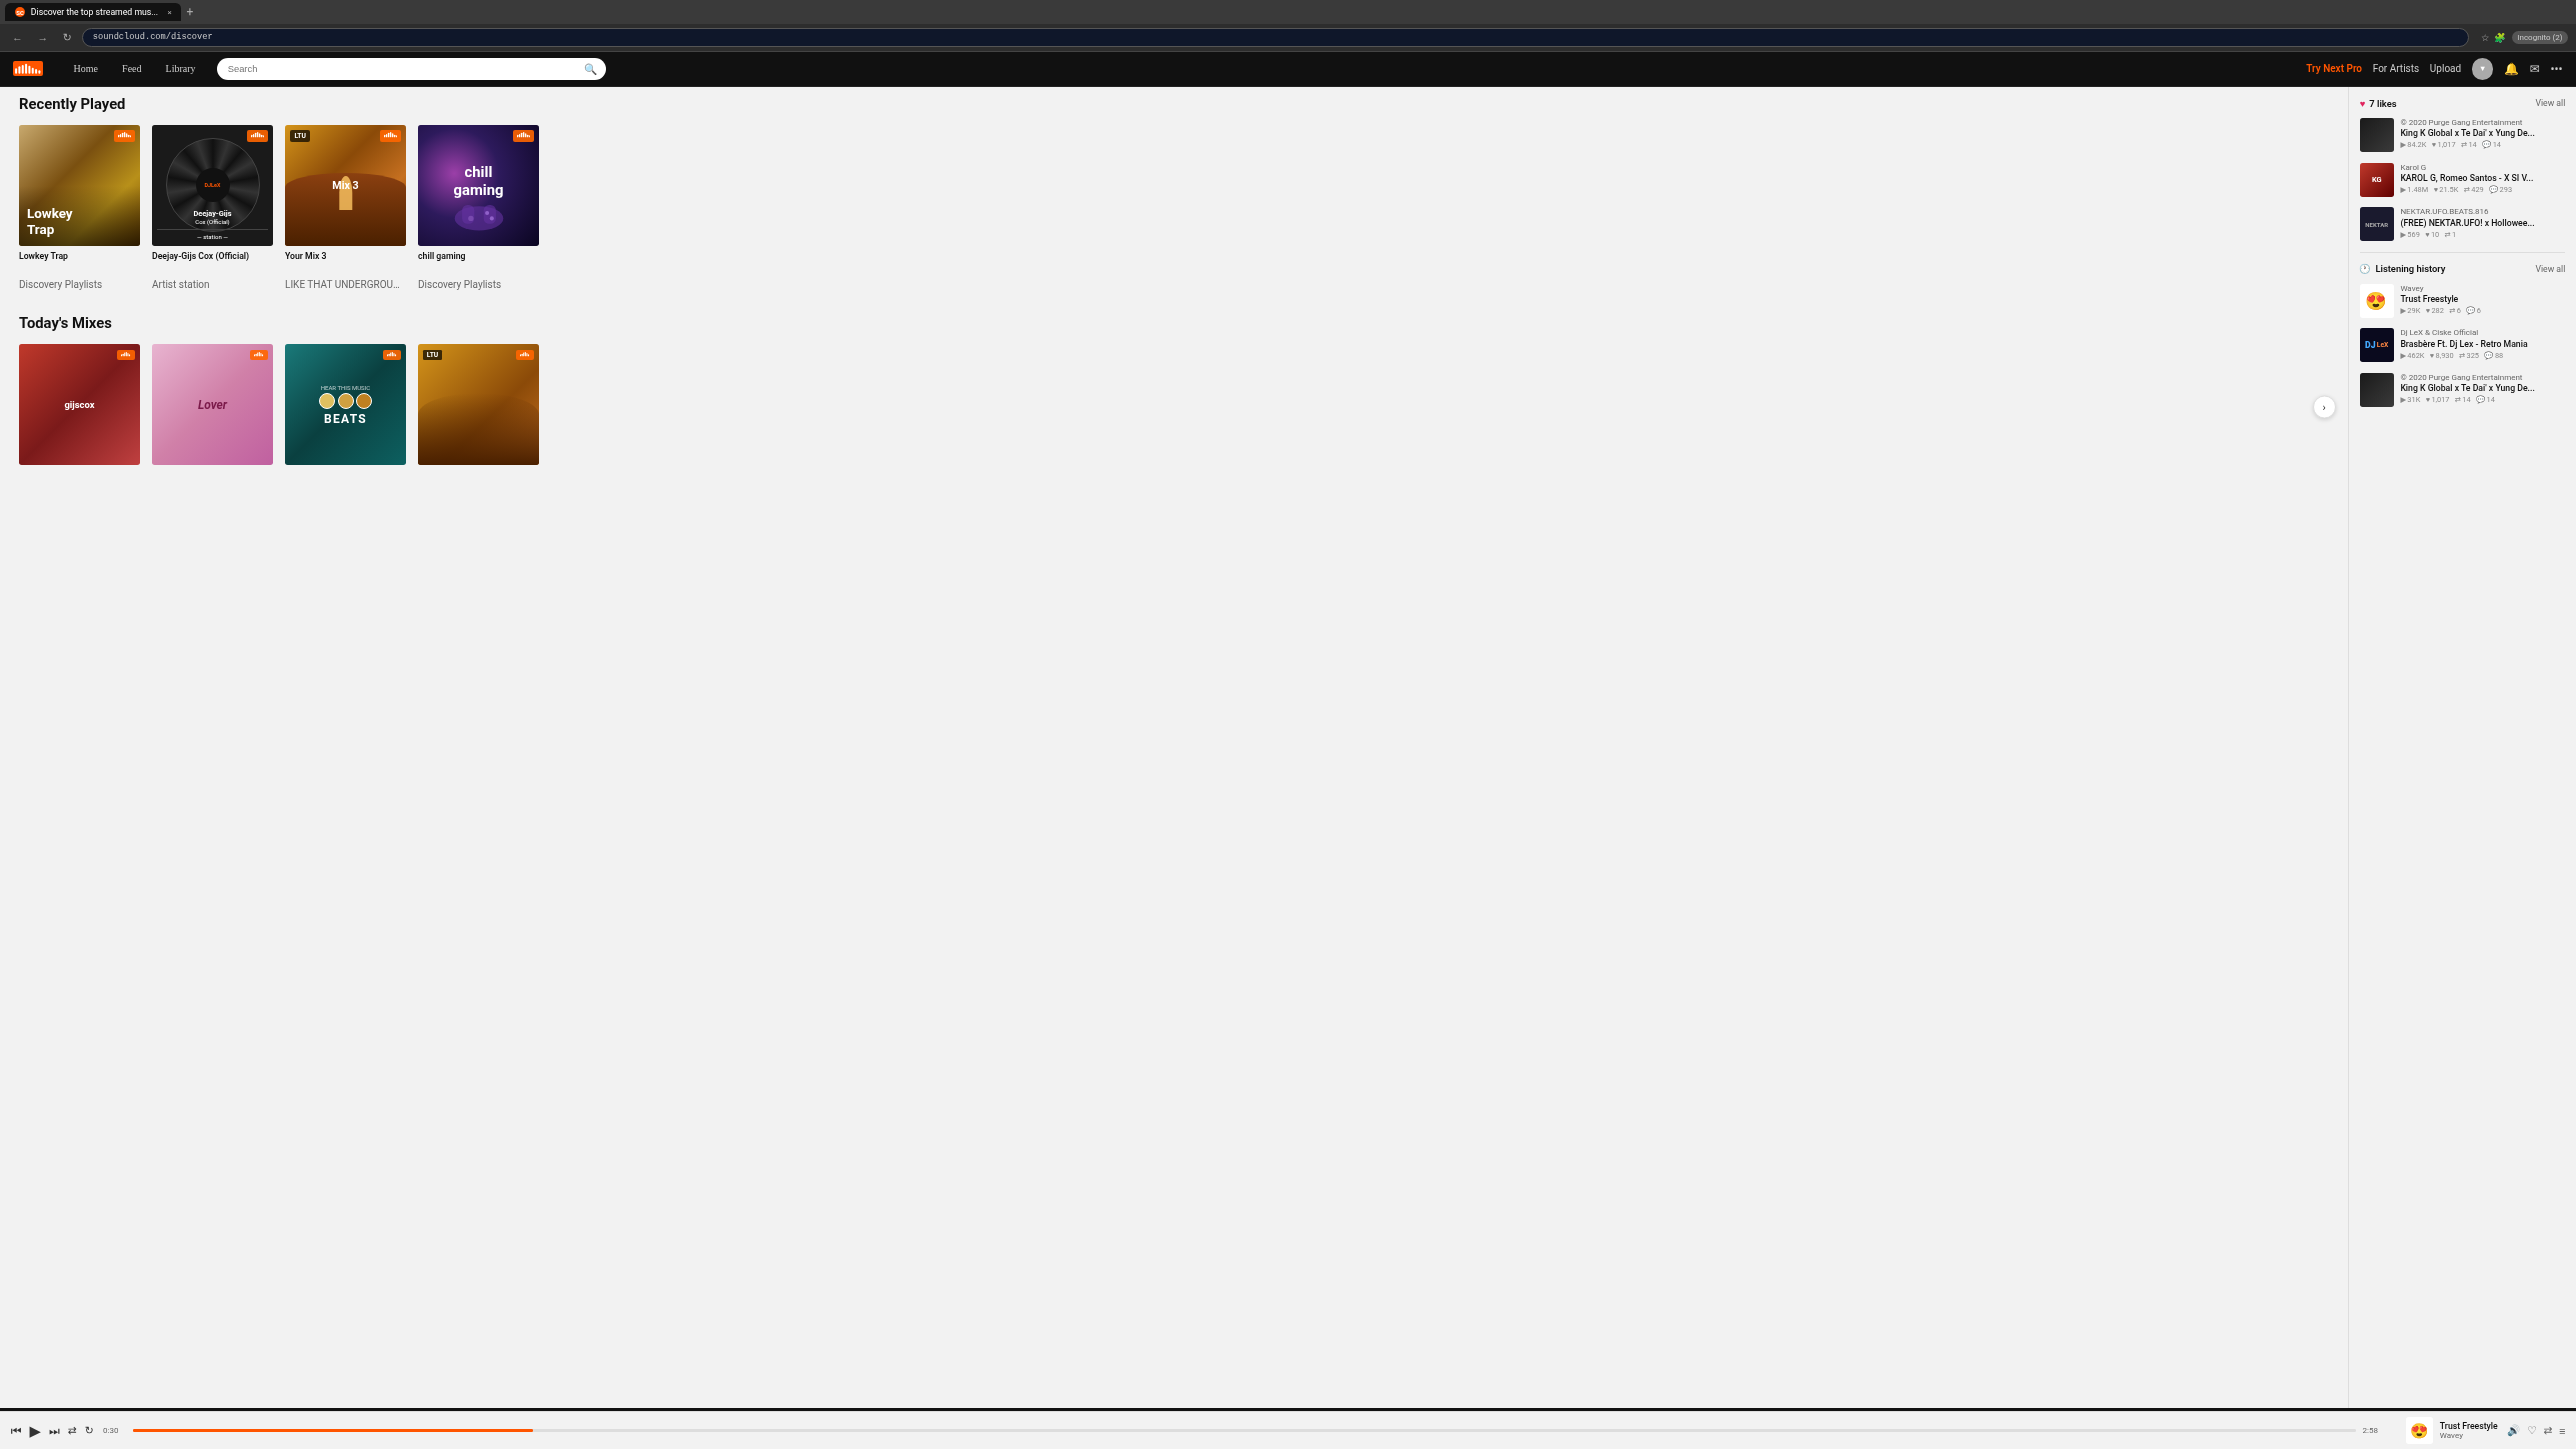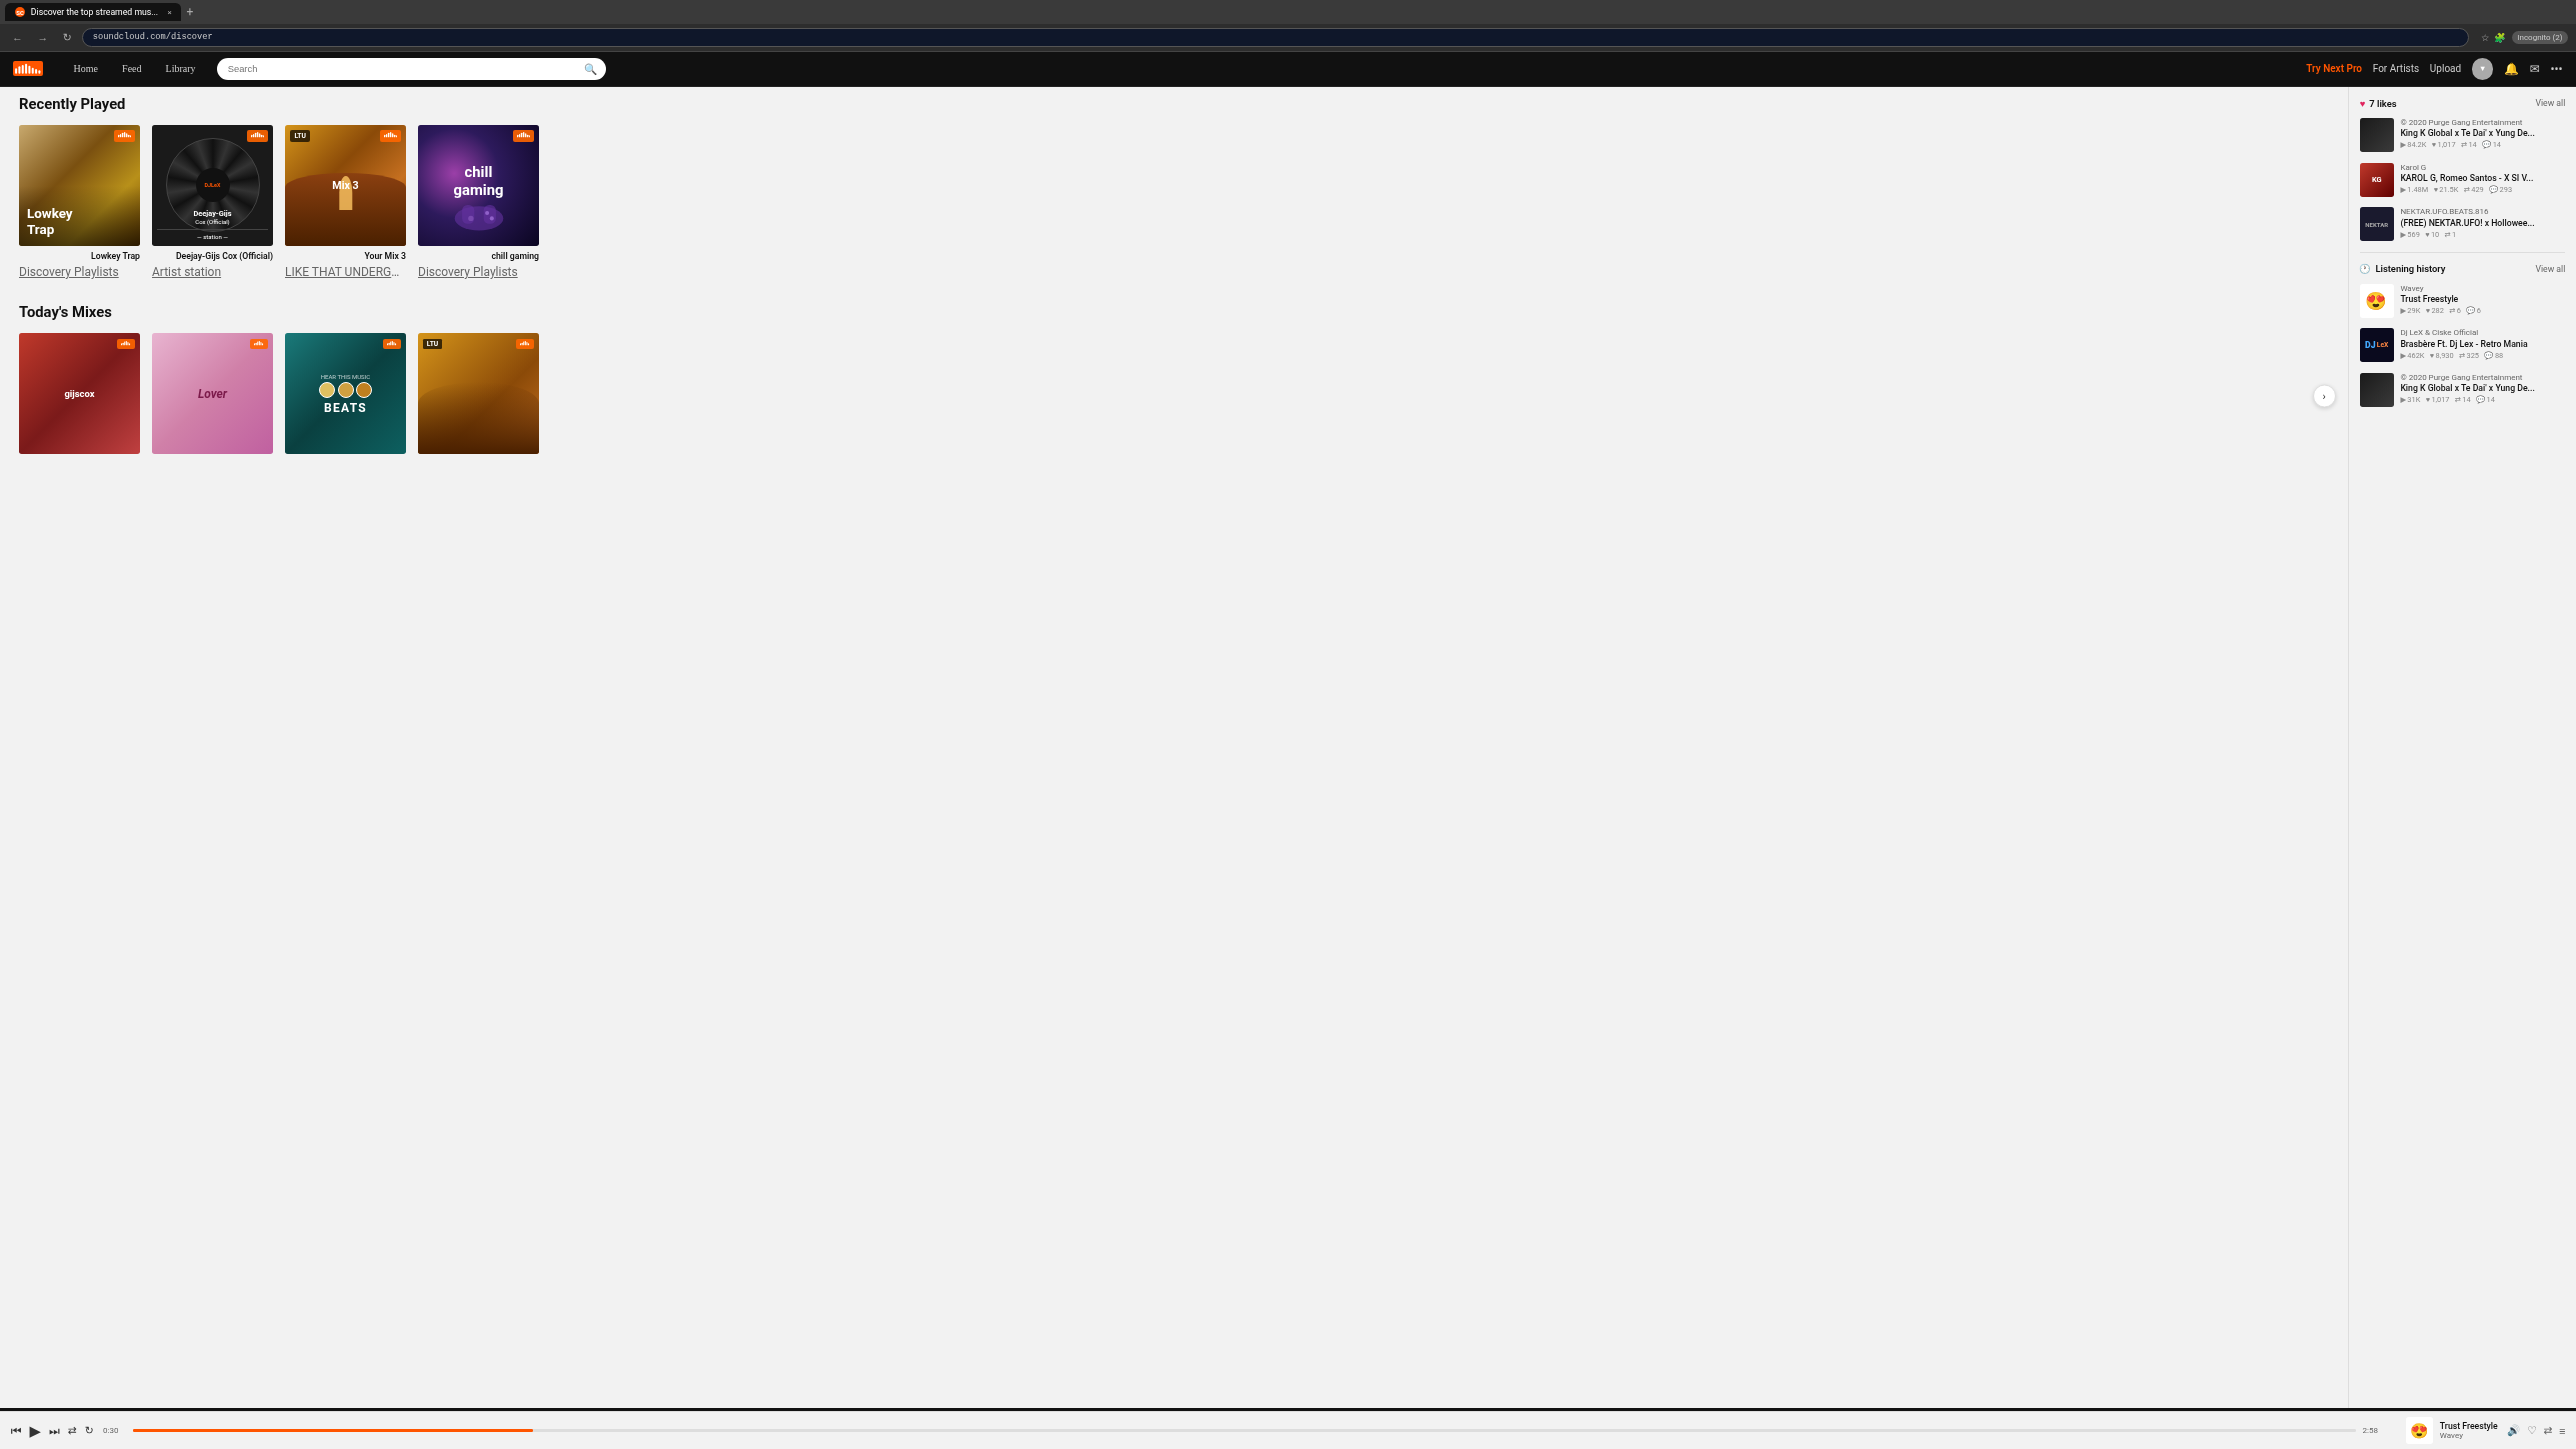--- a/index.html
+++ b/index.html
@@ -168,22 +168,22 @@
       flex-shrink: 0;
     }
     .card-thumb {
       width: 121px;
       height: 121px;
       border-radius: 2.7px;
       overflow: hidden;
       position: relative;
       margin-bottom: 5.4px;
     }
-    .card-title { font-size: 8.7px; font-weight: 600; color: #111; margin-bottom: 4px; white-space: nowrap; overflow: hidden; text-overflow: ellipsis; text-align: right; }
-    .card-sub { font-size: 12px; color: #666; white-space: nowrap; overflow: hidden; text-overflow: ellipsis; text-decoration: underline; }
+    .card-title { font-size: 8.7px; font-weight: 600; color: #111; margin-bottom: 18px; white-space: nowrap; overflow: hidden; text-overflow: ellipsis; }
+    .card-sub { font-size: 10px; color: #666; white-space: nowrap; overflow: hidden; text-overflow: ellipsis; }
 
     
     .sidebar-right {
       width: 228px;
       background: #f2f2f2;
       border-left: 0.7px solid #ddd;
       overflow-y: auto;
       padding: 10.7px;
     }
     .sidebar-section-header {

